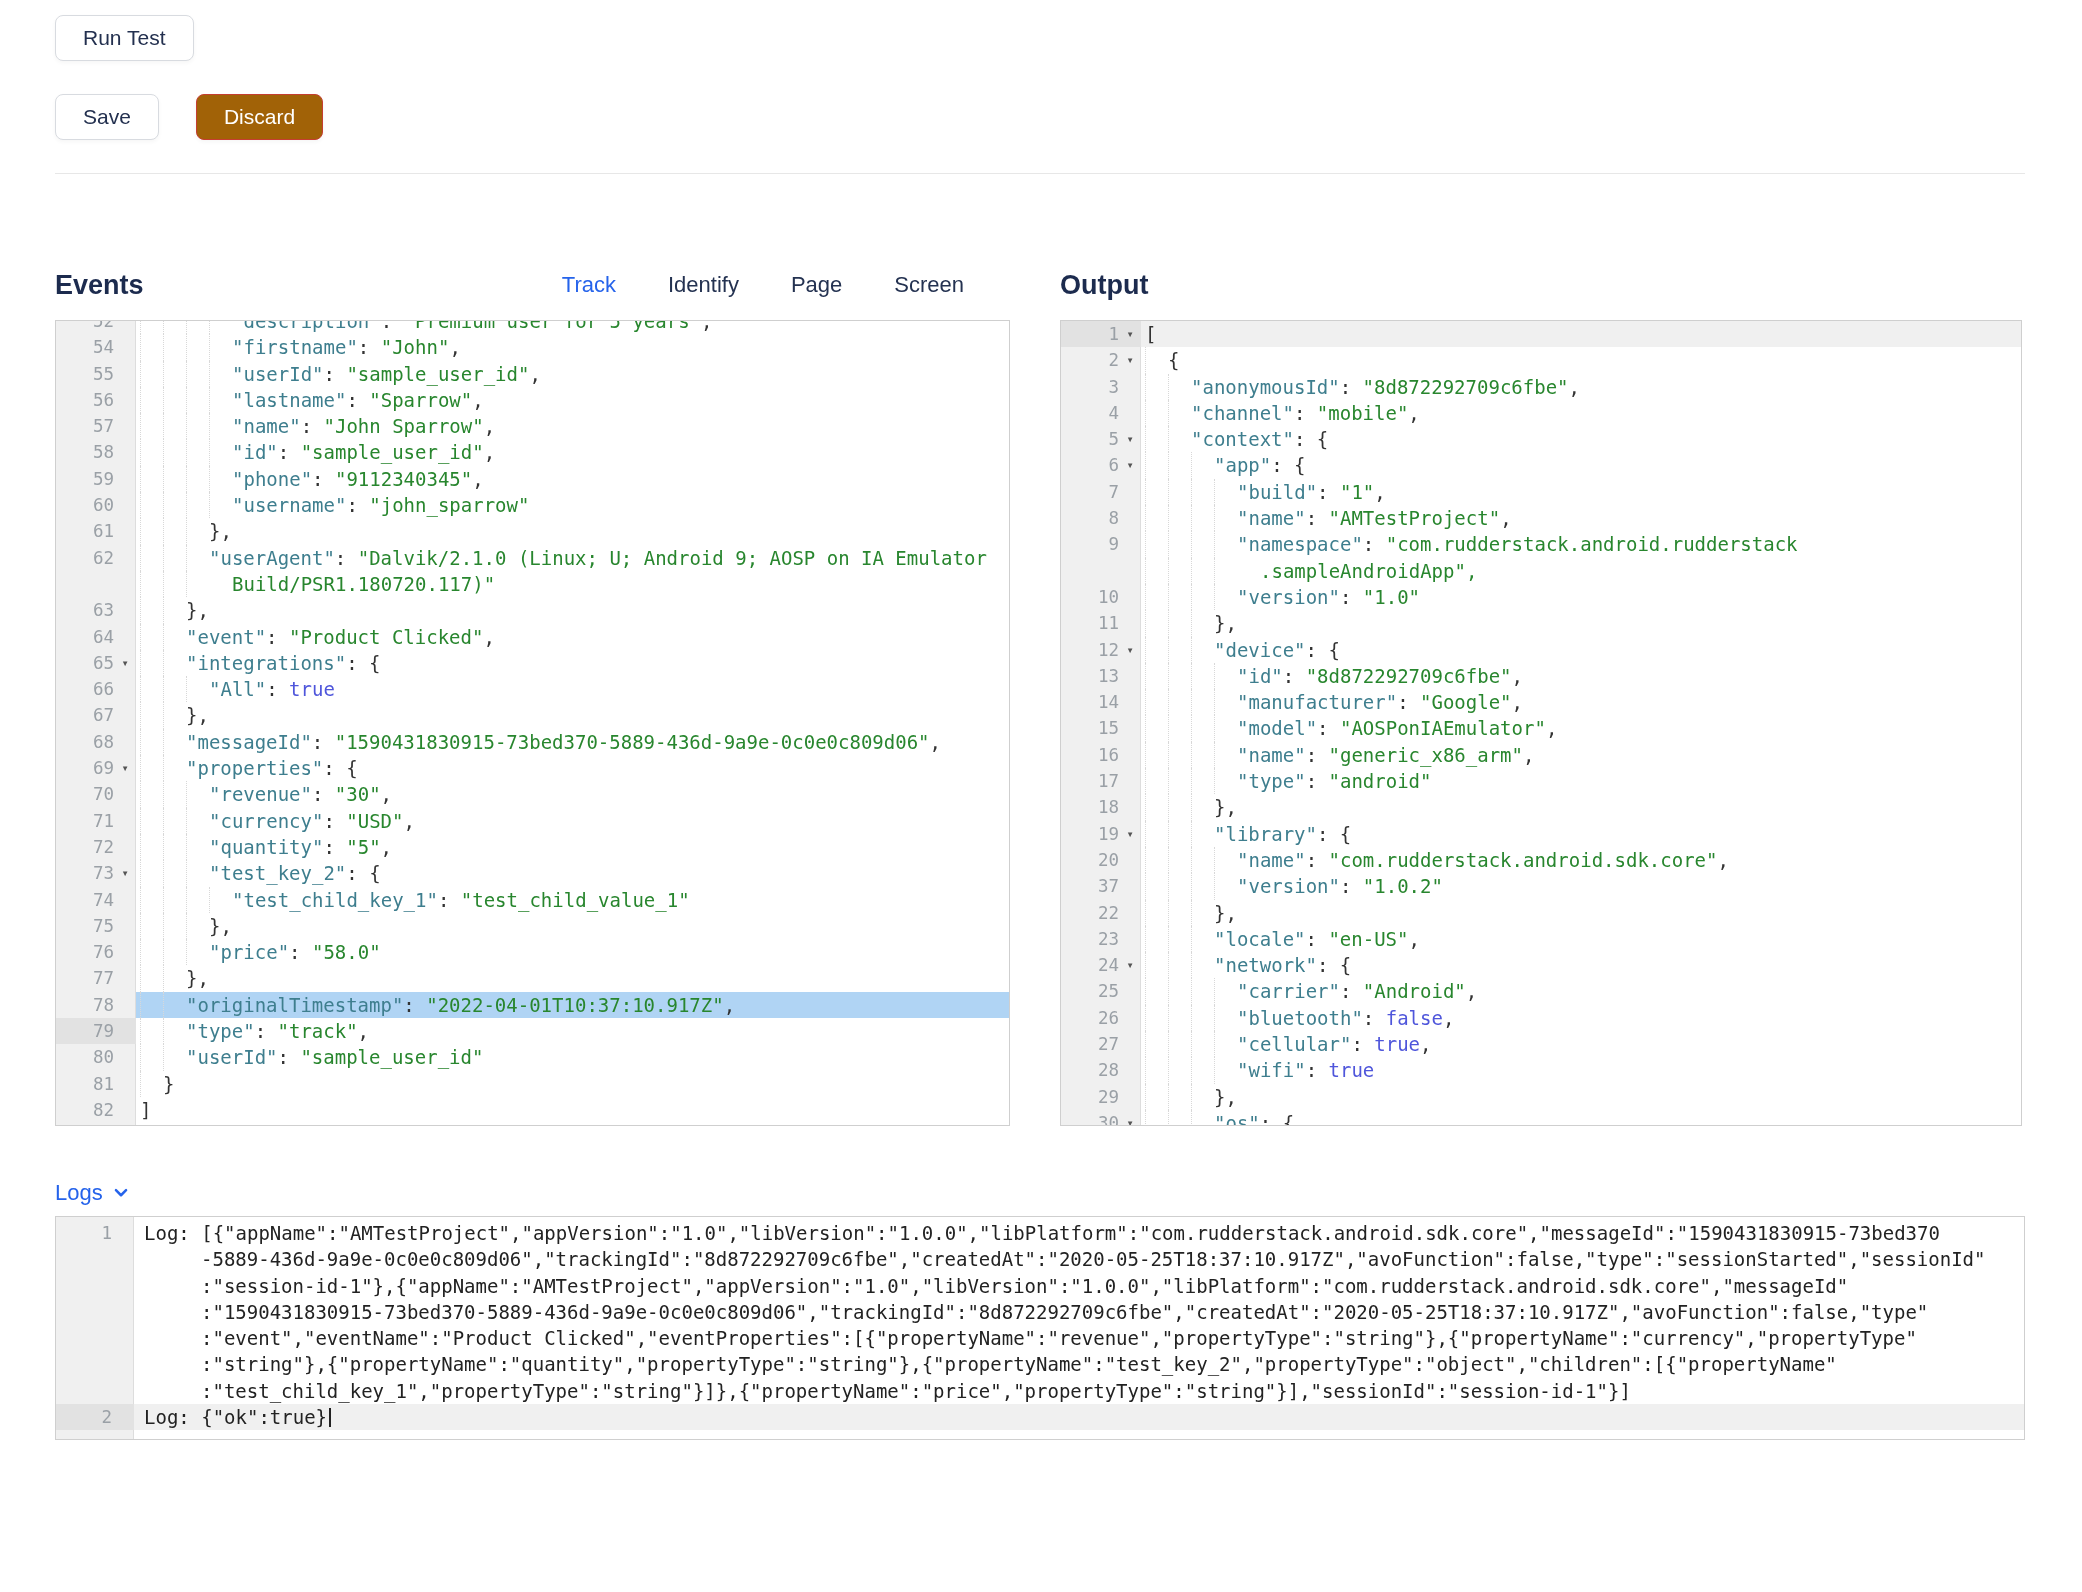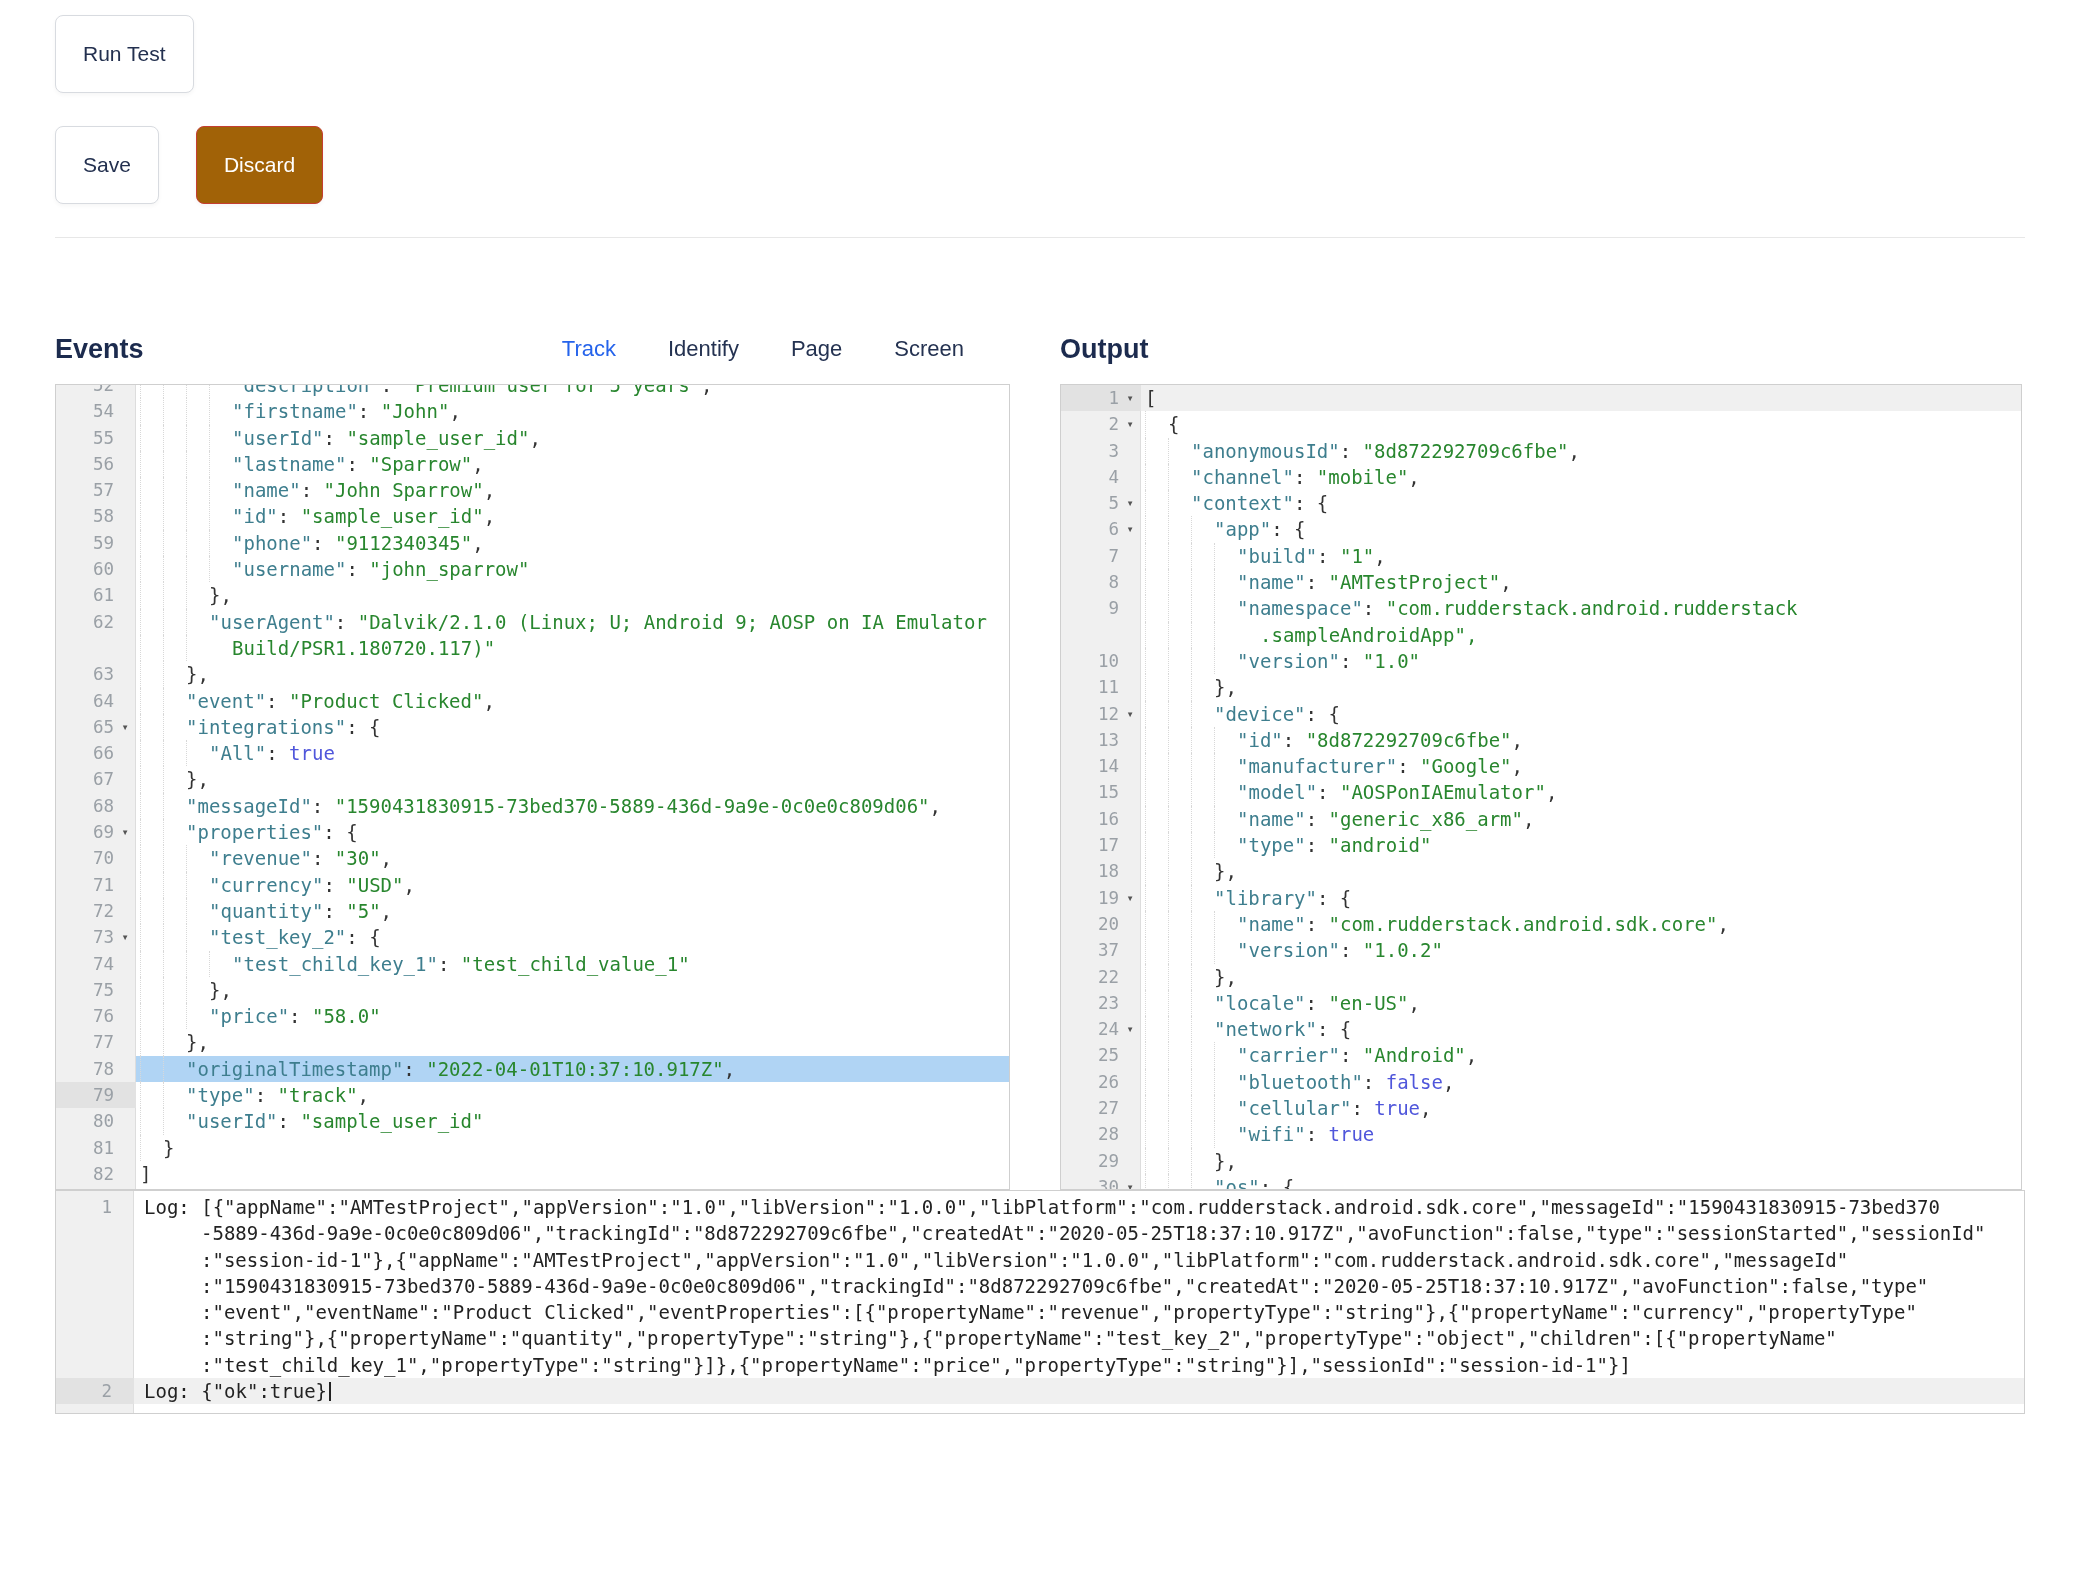--- a/index.html
+++ b/index.html
@@ -7,21 +7,21 @@
   body {
     width:2082px; height:1592px; overflow:hidden;
     font-family:"Liberation Sans", sans-serif; color:#23304f;
   }
   .page { padding:0 57px 0 55px; }
 
   
   .row1 { padding-top:15px; }
   .row2 { margin-top:33px; display:flex; gap:37px; }
   .btn {
-    height:78px; padding:4px 27px; font-size:21px; border-radius:8px;
+    height:46px; padding:4px 27px; font-size:21px; border-radius:8px;
     border:1px solid #d8dbe0; background:#fff; color:#23304f;
     font-family:inherit; cursor:pointer; box-shadow:0 2px 4px rgba(0,0,0,0.04);
   }
   .btn.danger { background:#a16207; border-color:#c53e31; color:#fff; }
   .divider { height:1px; background:#e7e7e7; border:none; margin:33px 0 0 0; }
 
   
   .columns { display:grid; grid-template-columns:955px 962px; column-gap:50px; margin-top:88px; }
   .panel-head { display:flex; align-items:center; height:46px; margin-bottom:12px; }
   .h-title { font-size:27px; font-weight:700; color:#1c2b4e; }
@@ -530,20 +530,26 @@
                 <span class="num">30</span>
                 <span class="fold">▾</span>
               </div>
               <div class="line"><span class="ig"></span><span class="ig"></span><span class="ig"></span><span><span class="tk-k">"os"</span><span class="tk-p">: {</span></span></div>
             </div>
           </div>
       </div>
     </div>
   </div>
 
+  <div class="logs-head">
+    <span>Logs</span>
+    <svg width="18" height="18" viewBox="0 0 16 16">
+      <path d="M3.5 5.5 L8 10 L12.5 5.5" fill="none" stroke="#2563eb" stroke-width="2.2" stroke-linecap="round" stroke-linejoin="round"></path>
+    </svg>
+  </div>
   <div class="logs-box">
     <div class="cm-rows" id="logs-rows">
         <div class="cm-row">
           <div class="gut">
             <span class="num">1</span>
             <span class="fold"></span>
           </div>
           <div class="line"><span>Log: [{"appName":"AMTestProject","appVersion":"1.0","libVersion":"1.0.0","libPlatform":"com.rudderstack.android.sdk.core","messageId":"1590431830915-73bed370</span></div>
         </div>
         <div class="cm-row">

